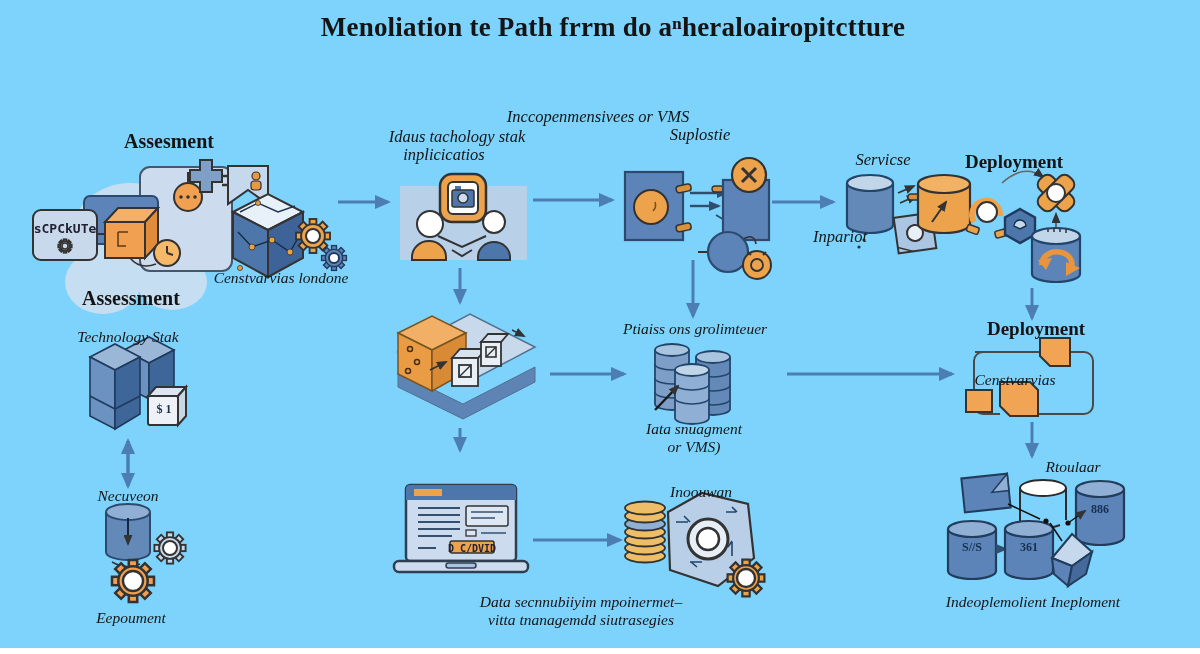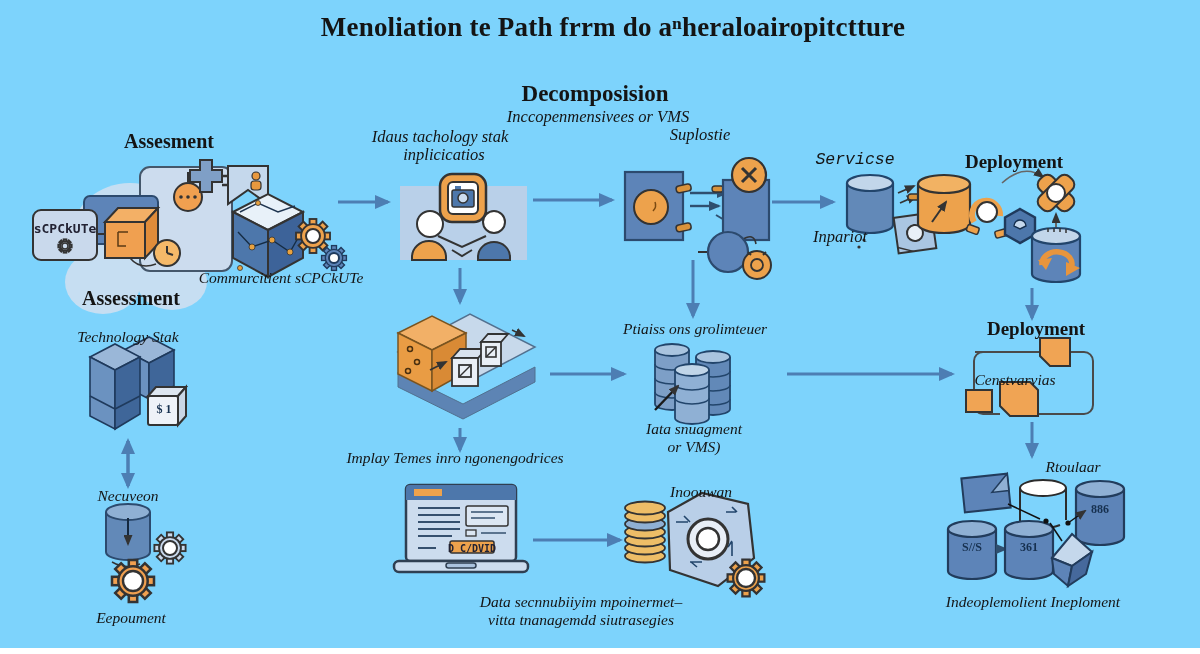--- a/index.html
+++ b/index.html
@@ -372,38 +372,36 @@
     <line x1="693" y1="260" x2="693" y2="316" marker-end="url(#ab)"></line>
     <line x1="772" y1="202" x2="833" y2="202" marker-end="url(#ab)"></line>
     <line x1="787" y1="374" x2="952" y2="374" marker-end="url(#ab)"></line>
     <line x1="1032" y1="288" x2="1032" y2="318" marker-end="url(#ab)"></line>
     <line x1="1032" y1="422" x2="1032" y2="456" marker-end="url(#ab)"></line>
   </g>
 </svg>
 
 <div class="lbl bd t26" style="left:613px;top:13px;">Menoliation te Path frrm do aⁿheraloairopitctture</div>
 
-<div class="lbl bd t22" style="left:595px;top:81px;">Decomposision</div>
 <div class="lbl it t16" style="left:598px;top:108px;">Inccopenmensivees or VMS</div>
 
 <div class="lbl bd t19" style="left:169px;top:130px;">Assesment</div>
-<div class="lbl it t16" style="left:440px;top:128px;">Idaus tachology stak</div>
+<div class="lbl it t16" style="left:457px;top:128px;">Idaus tachology stak</div>
 <div class="lbl it t16" style="left:444px;top:146px;">inplicicatios</div>
 <div class="lbl it t16" style="left:700px;top:126px;text-align:center;">Suplostie</div>
-<div class="lbl it t16" style="left:855px;top:151px;font-family:Liberation Mono, monospace;">Servicse</div>
+<div class="lbl it t16" style="left:883px;top:151px;">Servicse</div>
 <div class="lbl bd t18" style="left:1008px;top:152px;">Deployment</div>
 <div class="lbl it t16" style="left:840px;top:228px;">Inpariot</div>
 
-<div class="lbl it t15" style="left:281px;top:269px;">Commurcitient sCPCkUTe</div>
+<div class="lbl it t15" style="left:281px;top:269px;">Censtvarvias londone</div>
 <div class="lbl bd t19" style="left:131px;top:287px;">Assessment</div>
 <div class="lbl it t15" style="left:128px;top:328px;">Technology Stak</div>
 <div class="lbl it t15" style="left:128px;top:487px;">Necuveon</div>
 <div class="lbl it t15" style="left:131px;top:609px;">Eepoument</div>
 
-<div class="lbl it t15" style="left:455px;top:449px;">Implay Temes inro ngonengodrices</div>
 <div class="lbl it t15" style="left:695px;top:320px;">Ptiaiss ons grolimteuer</div>
 <div class="lbl it t15" style="left:694px;top:420px;">Iata snuagment</div>
 <div class="lbl it t15" style="left:694px;top:438px;">or VMS)</div>
 <div class="lbl it t15" style="left:701px;top:483px;">Inoouwan</div>
 <div class="lbl it t15" style="left:581px;top:611px;">vitta tnanagemdd siutrasegies</div>
 <div class="lbl it t15" style="left:581px;top:593px;">Data secnnubiiyim mpoinermet–</div>
 
 <div class="lbl bd t18" style="left:1030px;top:319px;">Deployment</div>
 <div class="lbl it t15" style="left:1015px;top:371px;">Censtvarvias</div>
 <div class="lbl it t15" style="left:1073px;top:458px;">Rtoulaar</div>

